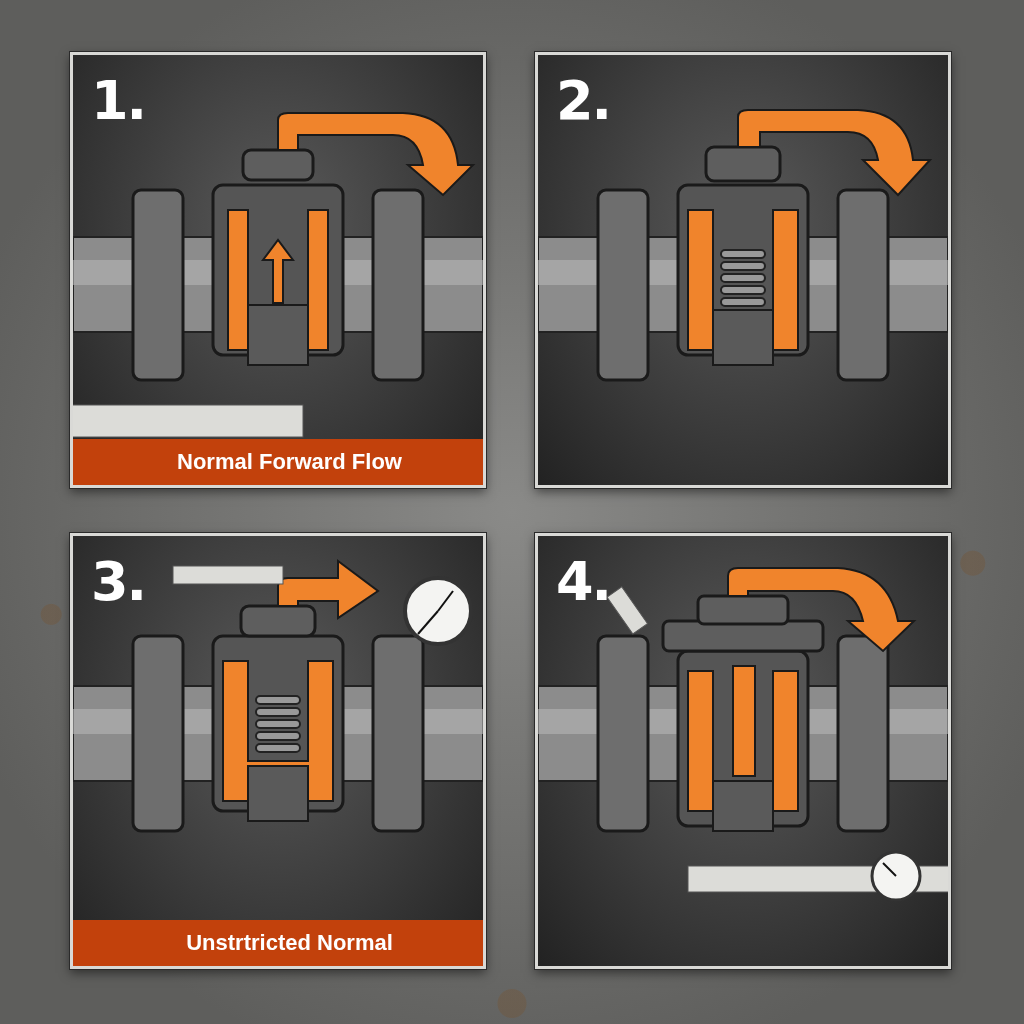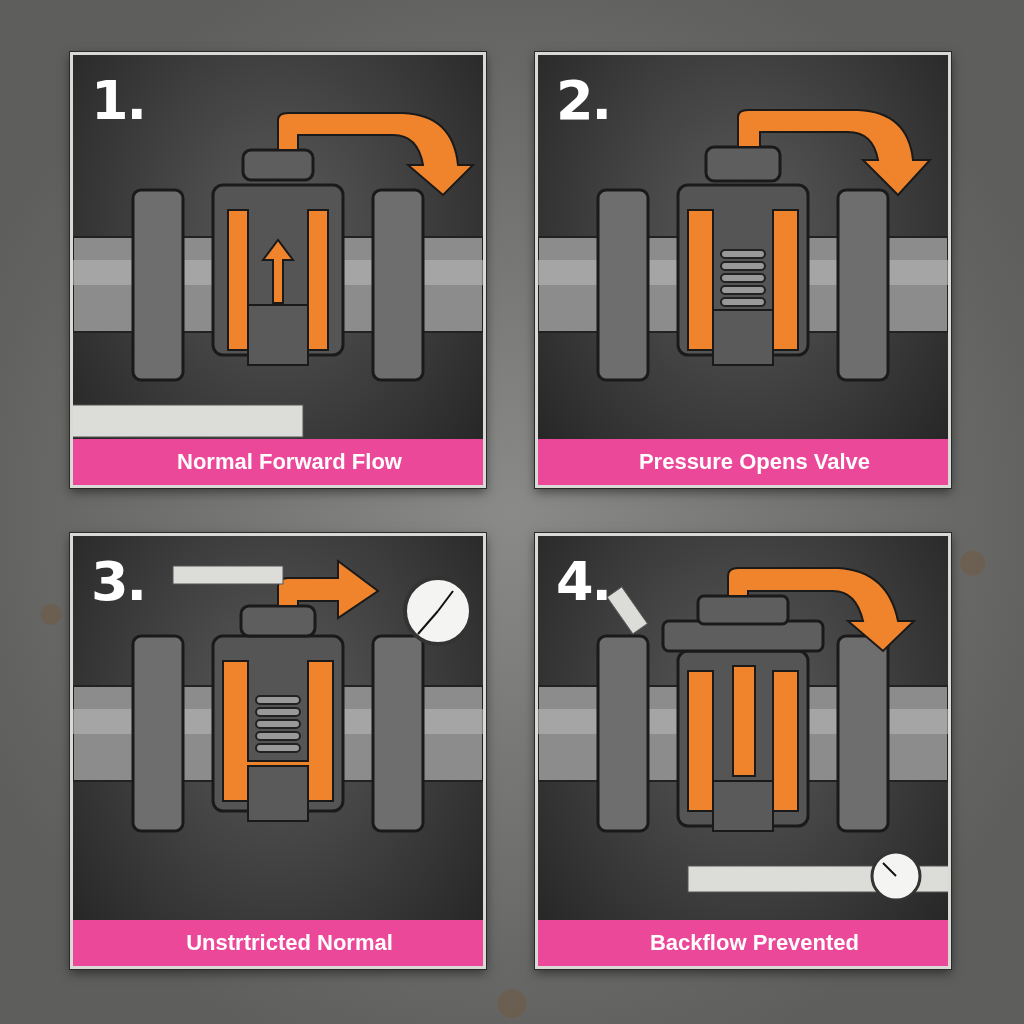--- a/index.html
+++ b/index.html
@@ -13,21 +13,21 @@
       radial-gradient(circle at 50% 98%, rgba(120,80,40,.3) 0 14px, transparent 15px),
       radial-gradient(ellipse at 50% 50%, #8a8a88 0%, #5e5e5c 80%);
     font-family:"DejaVu Sans","Liberation Sans",sans-serif;}
   .panel{position:absolute;width:416px;height:436px;background:#3a3a3a;
     border:3px solid #d9d9d6;box-shadow:0 0 0 1px #2a2a2a, 0 4px 10px rgba(0,0,0,.5);
     overflow:hidden;box-sizing:border-box;}
   .panel .bg{position:absolute;inset:0;
     background:radial-gradient(ellipse at 50% 40%, #5a5a5a 0%, #333 70%, #222 100%);}
   .step{position:absolute;left:18px;top:14px;color:#fff;font-weight:bold;font-size:54px;
     font-family:"DejaVu Sans",sans-serif;letter-spacing:-2px;z-index:5;}
-  .caption{position:absolute;left:0;right:0;bottom:0;height:46px;background:#ec4899;
+  .caption{position:absolute;left:0;right:0;bottom:0;height:46px;background:#c2410c;
     color:#fff;font-weight:bold;font-size:22px;text-align:center;line-height:46px;
     font-family:"Liberation Sans",sans-serif;z-index:5;padding-left:23px;}
   svg.scene{position:absolute;left:0;top:0;}
 </style>
 </head>
 <body>
 
 <div class="panel" style="left:70px;top:52px;">
   <div class="bg"></div>
   <svg class="scene" width="410" height="390" viewBox="0 0 410 390">
@@ -61,21 +61,20 @@
         <rect x="183" y="207" width="44" height="8" rx="4"></rect>
       <rect x="183" y="219" width="44" height="8" rx="4"></rect>
         <rect x="183" y="231" width="44" height="8" rx="4"></rect>
       <rect x="183" y="243" width="44" height="8" rx="4"></rect>
     </g>
     <rect x="175" y="255" width="60" height="55" fill="#5a5a5a" stroke="#1a1a1a" stroke-width="2"></rect>
     <rect x="168" y="92" width="74" height="34" rx="8" fill="#5e5e5e" stroke="#1a1a1a" stroke-width="3"></rect>
     <path d="M200 92 V62 Q200 55 210 55 H320 Q370 57 375 105 H392 L360 140 L325 105 H340 Q335 77 310 77 H222 V92 z" fill="#f0842c" stroke="#1a1a1a" stroke-width="2"></path>
   </svg>
   <div class="step">2.</div>
-  <div class="caption">Pressure Opens Valve</div>
 </div>
 
 <div class="panel" style="left:70px;top:533px;">
   <div class="bg"></div>
   <svg class="scene" width="410" height="390" viewBox="0 0 410 390">
     <rect x="0" y="150" width="410" height="95" fill="#8c8c8c" stroke="#222" stroke-width="2"></rect>
     <rect x="0" y="173" width="410" height="25" fill="#b5b5b5" opacity=".6"></rect>
     <rect x="60" y="100" width="50" height="195" rx="8" fill="#6e6e6e" stroke="#1a1a1a" stroke-width="3"></rect>
     <rect x="300" y="100" width="50" height="195" rx="8" fill="#6e6e6e" stroke="#1a1a1a" stroke-width="3"></rect>
     <rect x="140" y="100" width="130" height="175" rx="10" fill="#555" stroke="#1a1a1a" stroke-width="3"></rect>
@@ -116,14 +115,13 @@
     <rect x="160" y="60" width="90" height="28" rx="6" fill="#5e5e5e" stroke="#1a1a1a" stroke-width="3"></rect>
     <path d="M190 60 V40 Q190 32 200 32 H300 Q350 35 360 85 H376 L345 115 L310 85 H325 Q318 55 295 55 H210 V60 z" fill="#f0842c" stroke="#1a1a1a" stroke-width="2"></path>
     <rect x="80" y="52" width="18" height="45" fill="#dcdcd8" stroke="#555" transform="rotate(-35 89 74)"></rect>
     <rect x="150" y="330" width="270" height="26" fill="#dcdcd8" stroke="#555"></rect>
     <g>
       <circle cx="358" cy="340" r="24" fill="#f4f4f2" stroke="#333" stroke-width="3"></circle>
       <line x1="358" y1="340" x2="345" y2="327" stroke="#111" stroke-width="2"></line>
     </g>
   </svg>
   <div class="step">4.</div>
-  <div class="caption">Backflow Prevented</div>
 </div>
 
 </body></html>

